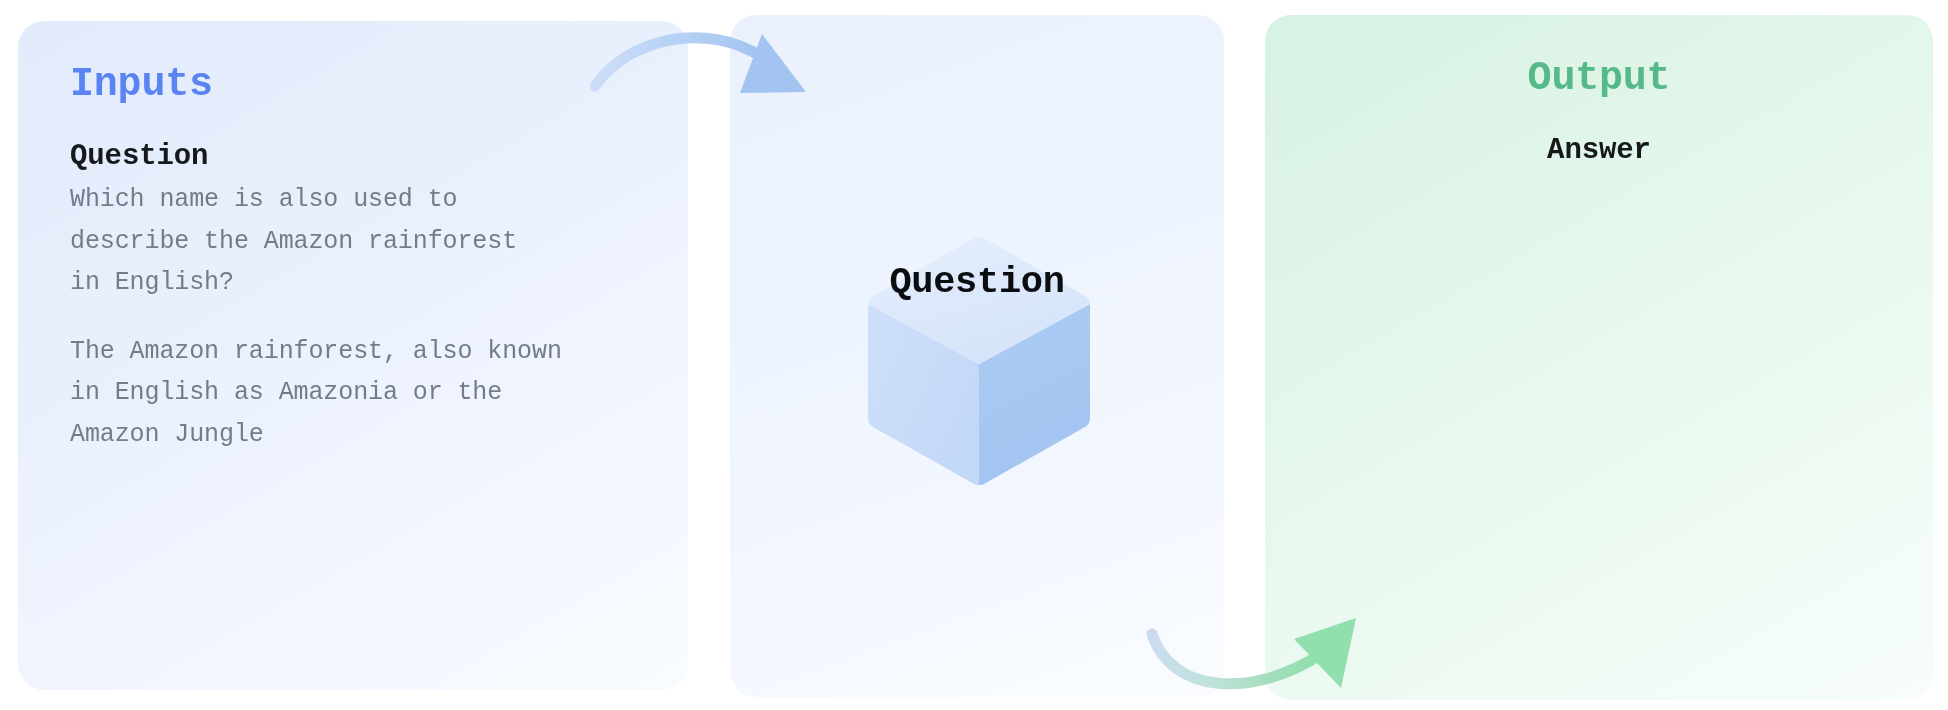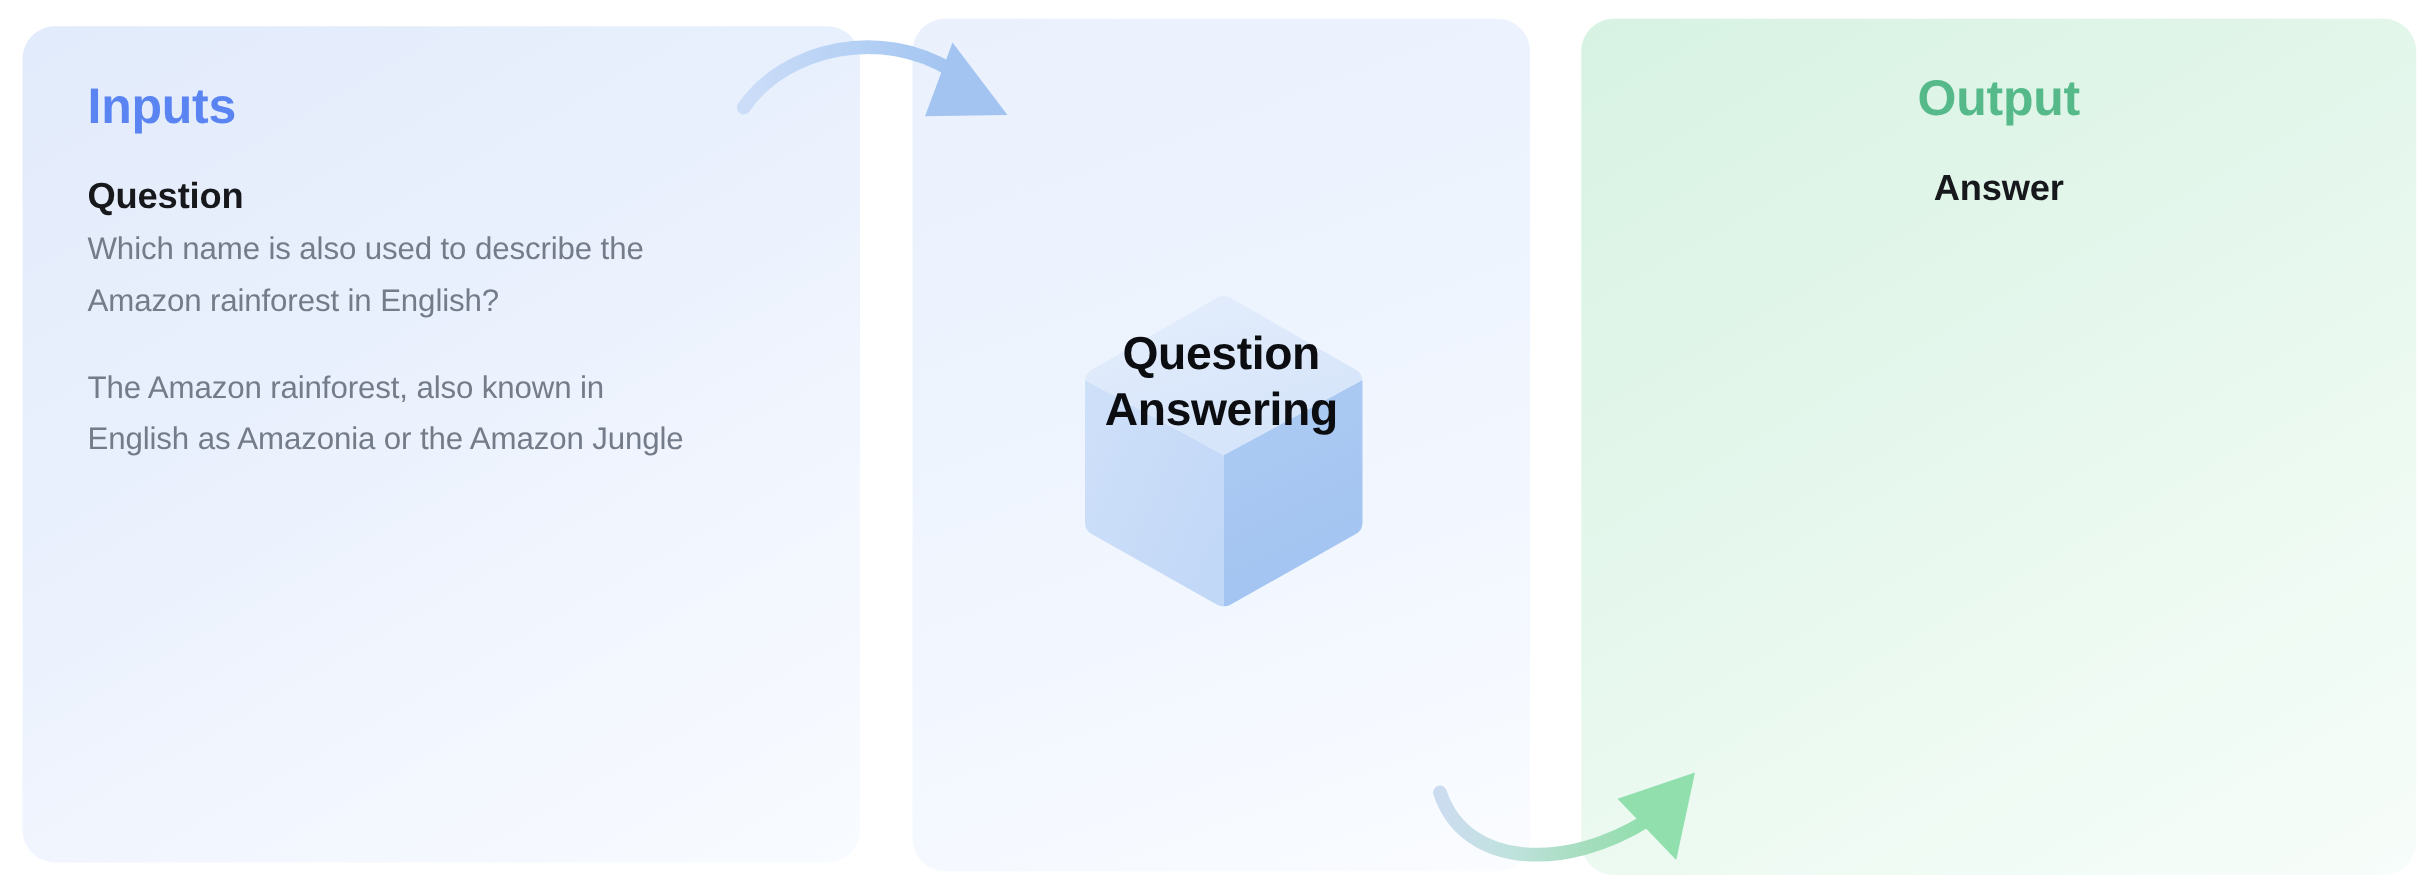--- a/index.html
+++ b/index.html
@@ -12,20 +12,21 @@
     height: 710px;
     overflow: hidden;
     font-family: "Liberation Sans", sans-serif;
     -webkit-font-smoothing: antialiased;
   }
   #stage {
     position: relative;
     width: 1948px;
     height: 710px;
     background: #ffffff;
+    font-family: Liberation Mono, monospace;
   }
 
   
   .card {
     position: absolute;
     border-radius: 26px;
     box-sizing: border-box;
     overflow: hidden;
   }
 
@@ -160,21 +161,20 @@
         <path d="M6 72 L6 186 a10 10 0 0 0 5 9 L112 252 a10 10 0 0 0 5 1 L117 132 Z" fill="url(#gLeft)"></path>
 
         <path d="M228 72 L228 186 a10 10 0 0 1 -5 9 L122 252 a10 10 0 0 1 -5 1 L117 132 Z" fill="url(#gRight)"></path>
 
         <path d="M112 6 a10 10 0 0 1 10 0 L223 64 a10 10 0 0 1 5 8 L117 132 L6 72 a10 10 0 0 1 5 -8 Z" fill="url(#gTop)"></path>
       </svg>
     </div>
 
     <div id="model-text">
       <span>Question</span>
-      <span>Answering</span>
     </div>
   </div>
 
   <div class="card" id="output-card">
     <h2 class="card-title" id="output-title">Output</h2>
 
     <div class="field">
       <p class="field-label">Answer</p>
     </div>
   </div>

